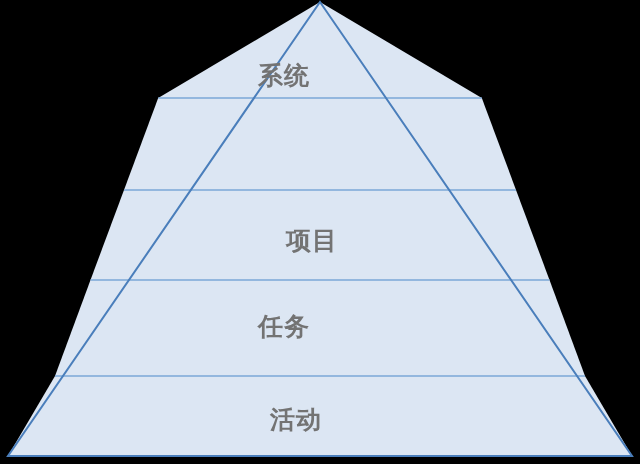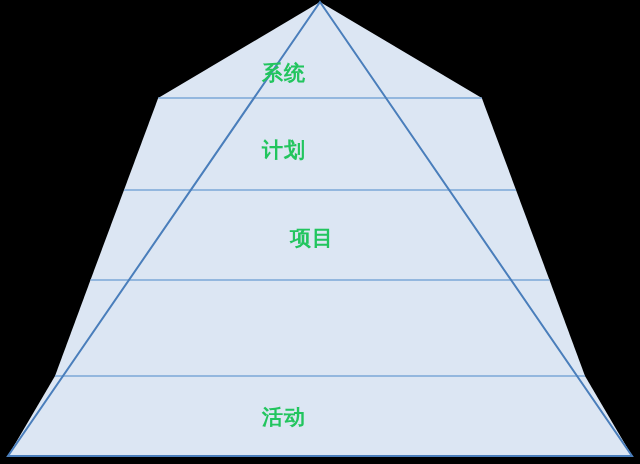--- a/index.html
+++ b/index.html
@@ -26,34 +26,34 @@
     left: 0;
     width: 640px;
     height: 464px;
     display: block;
   }
   .level-label {
     position: absolute;
     left: 0;
     width: 568px;
     text-align: center;
-    color: #22c55e;
+    color: #737373;
     font-family: "DejaVu Sans", "Liberation Sans", sans-serif;
     font-weight: bold;
-    font-size: 21px;
+    font-size: 25px;
     letter-spacing: 1px;
     line-height: 1;
     white-space: nowrap;
     pointer-events: none;
   }
   .label-systems   { top: 63px;  }
   .label-plans     { top: 140px; }
   .label-projects  { top: 228px; padding-left: 28px; }
   .label-tasks     { top: 314px; }
-  .label-activities{ top: 407px; }
+  .label-activities{ top: 407px; padding-left: 12px; }
 </style>
 </head>
 <body>
 
 <div id="diagram-root">
 
   <svg id="pyramid-svg" viewBox="0 0 640 464" xmlns="http://www.w3.org/2000/svg">
 
     <polygon points="55.0,376 585.0,376 632,456 8,456" fill="#dce6f3" stroke="none"></polygon>
 
@@ -68,20 +68,20 @@
     <line x1="158.2" y1="98" x2="481.8" y2="98" stroke="#7ba7d7" stroke-width="1.4"></line>
     <line x1="124.0" y1="190" x2="516.0" y2="190" stroke="#7ba7d7" stroke-width="1.4"></line>
     <line x1="90.5" y1="280" x2="549.5" y2="280" stroke="#7ba7d7" stroke-width="1.4"></line>
     <line x1="55.0" y1="376" x2="585.0" y2="376" stroke="#7ba7d7" stroke-width="1.4"></line>
 
     <polygon points="320,2 632,456 8,456" fill="none" stroke="#4a7ebb" stroke-width="2" stroke-linejoin="miter"></polygon>
   </svg>
 
   <div class="level-label label-systems">系统</div>
 
-  <div class="level-label label-plans">计划</div>
 
   <div class="level-label label-projects">项目</div>
 
+  <div class="level-label label-tasks">任务</div>
 
   <div class="level-label label-activities">活动</div>
 
 </div>
 
 </body></html>

